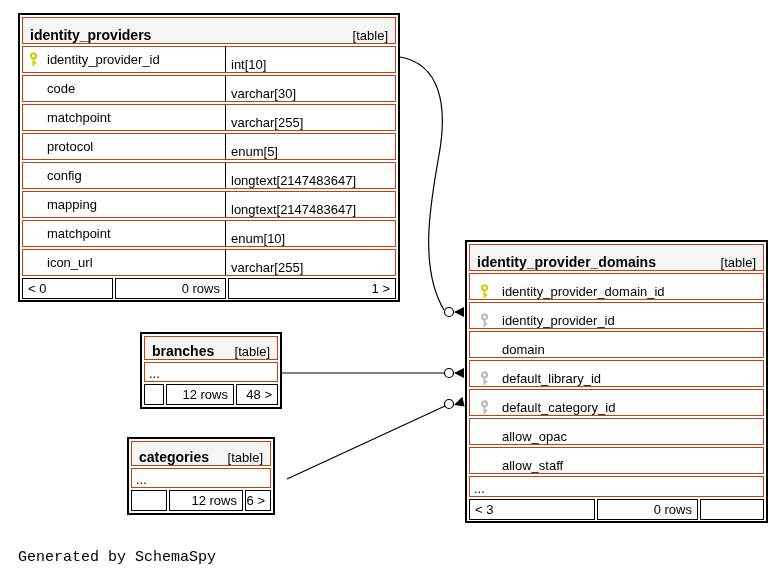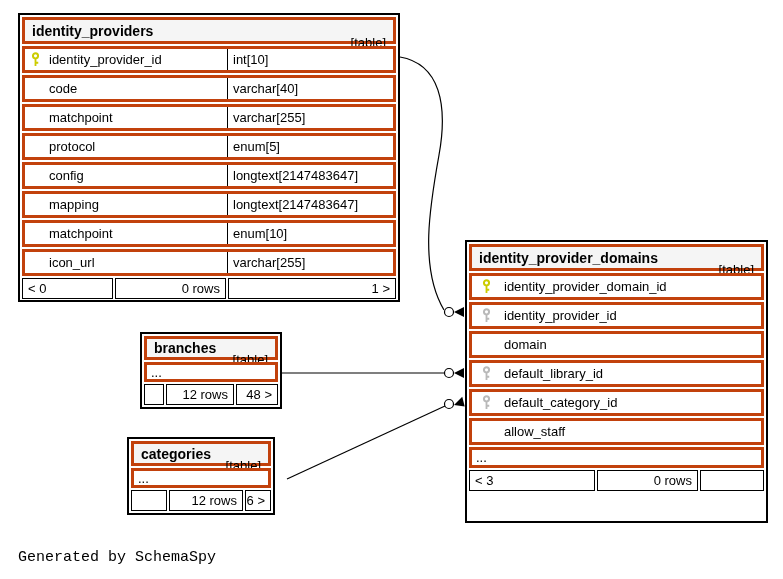--- a/index.html
+++ b/index.html
@@ -7,22 +7,22 @@
     width:783px;height:579px;position:relative;background:#ffffff;
     font-family:"Liberation Sans", sans-serif;color:#000;overflow:hidden;
   }
   #rel-layer{position:absolute;left:0;top:0;width:783px;height:579px;z-index:0;pointer-events:none;}
   .tbl{
     position:absolute;z-index:1;box-sizing:border-box;
     border:2px solid #000;background:#fff;padding:2px;
     display:flex;flex-direction:column;row-gap:2px;
   }
   .cellrow{
-    box-sizing:border-box;border:3px solid #c2410c;background:#fff;
-    display:flex;align-items:center;font-size:13px;flex:0 0 auto;
+    box-sizing:border-box;border:1px solid #c2410c;background:#fff;
+    display:flex;align-items:flex-end;font-size:13px;flex:0 0 auto;
   }
   .hdr{background:#f5f5f5;justify-content:space-between;padding:0 7px;}
   .hdr .ttl{font-weight:bold;font-size:14px;}
   .hdr .tag{font-weight:normal;font-size:13px;margin-left:6px;margin-top:23px;}
   .attr{padding:0;}
   .ncell{display:flex;align-items:center;height:100%;box-sizing:border-box;}
   .kspace{width:12px;display:flex;justify-content:center;align-items:center;flex:0 0 12px;}
   .pk{color:#cccc00;}
   .fk{color:#b9b9b9;}
   .ftr{display:flex;column-gap:2px;flex:0 0 auto;}
@@ -110,21 +110,21 @@
         </span>
         <span>identity_provider_id</span>
       </span>
     <span class="tcell">int[10]</span>
   </div>
   <div class="cellrow attr">
     <span class="ncell">
         <span class="kspace"></span>
         <span>code</span>
       </span>
-    <span class="tcell">varchar[40]</span>
+    <span class="tcell">varchar[30]</span>
   </div>
   <div class="cellrow attr">
     <span class="ncell">
         <span class="kspace"></span>
         <span>matchpoint</span>
       </span>
     <span class="tcell">varchar[255]</span>
   </div>
   <div class="cellrow attr">
     <span class="ncell">
@@ -208,20 +208,24 @@
     <span class="kspace fk">
         <svg width="11" height="15" viewBox="0 0 12 16">
           <circle cx="6" cy="4" r="2.8" fill="none" stroke="currentColor" stroke-width="2.2"></circle>
           <path d="M6 6.8 V15 M6 11.5 H9" stroke="currentColor" stroke-width="2" fill="none"></path>
         </svg>
       </span>
     <span>default_category_id</span>
   </div>
   <div class="cellrow attr">
     <span class="kspace"></span>
+    <span>allow_opac</span>
+  </div>
+  <div class="cellrow attr">
+    <span class="kspace"></span>
     <span>allow_staff</span>
   </div>
   <div class="cellrow rell ell">...</div>
   <div class="ftr">
     <span class="fcell f1 al">&lt; 3</span>
     <span class="fcell f2 ar">0 rows</span>
     <span class="fcell f3 ar"></span>
   </div>
 </div>
 

